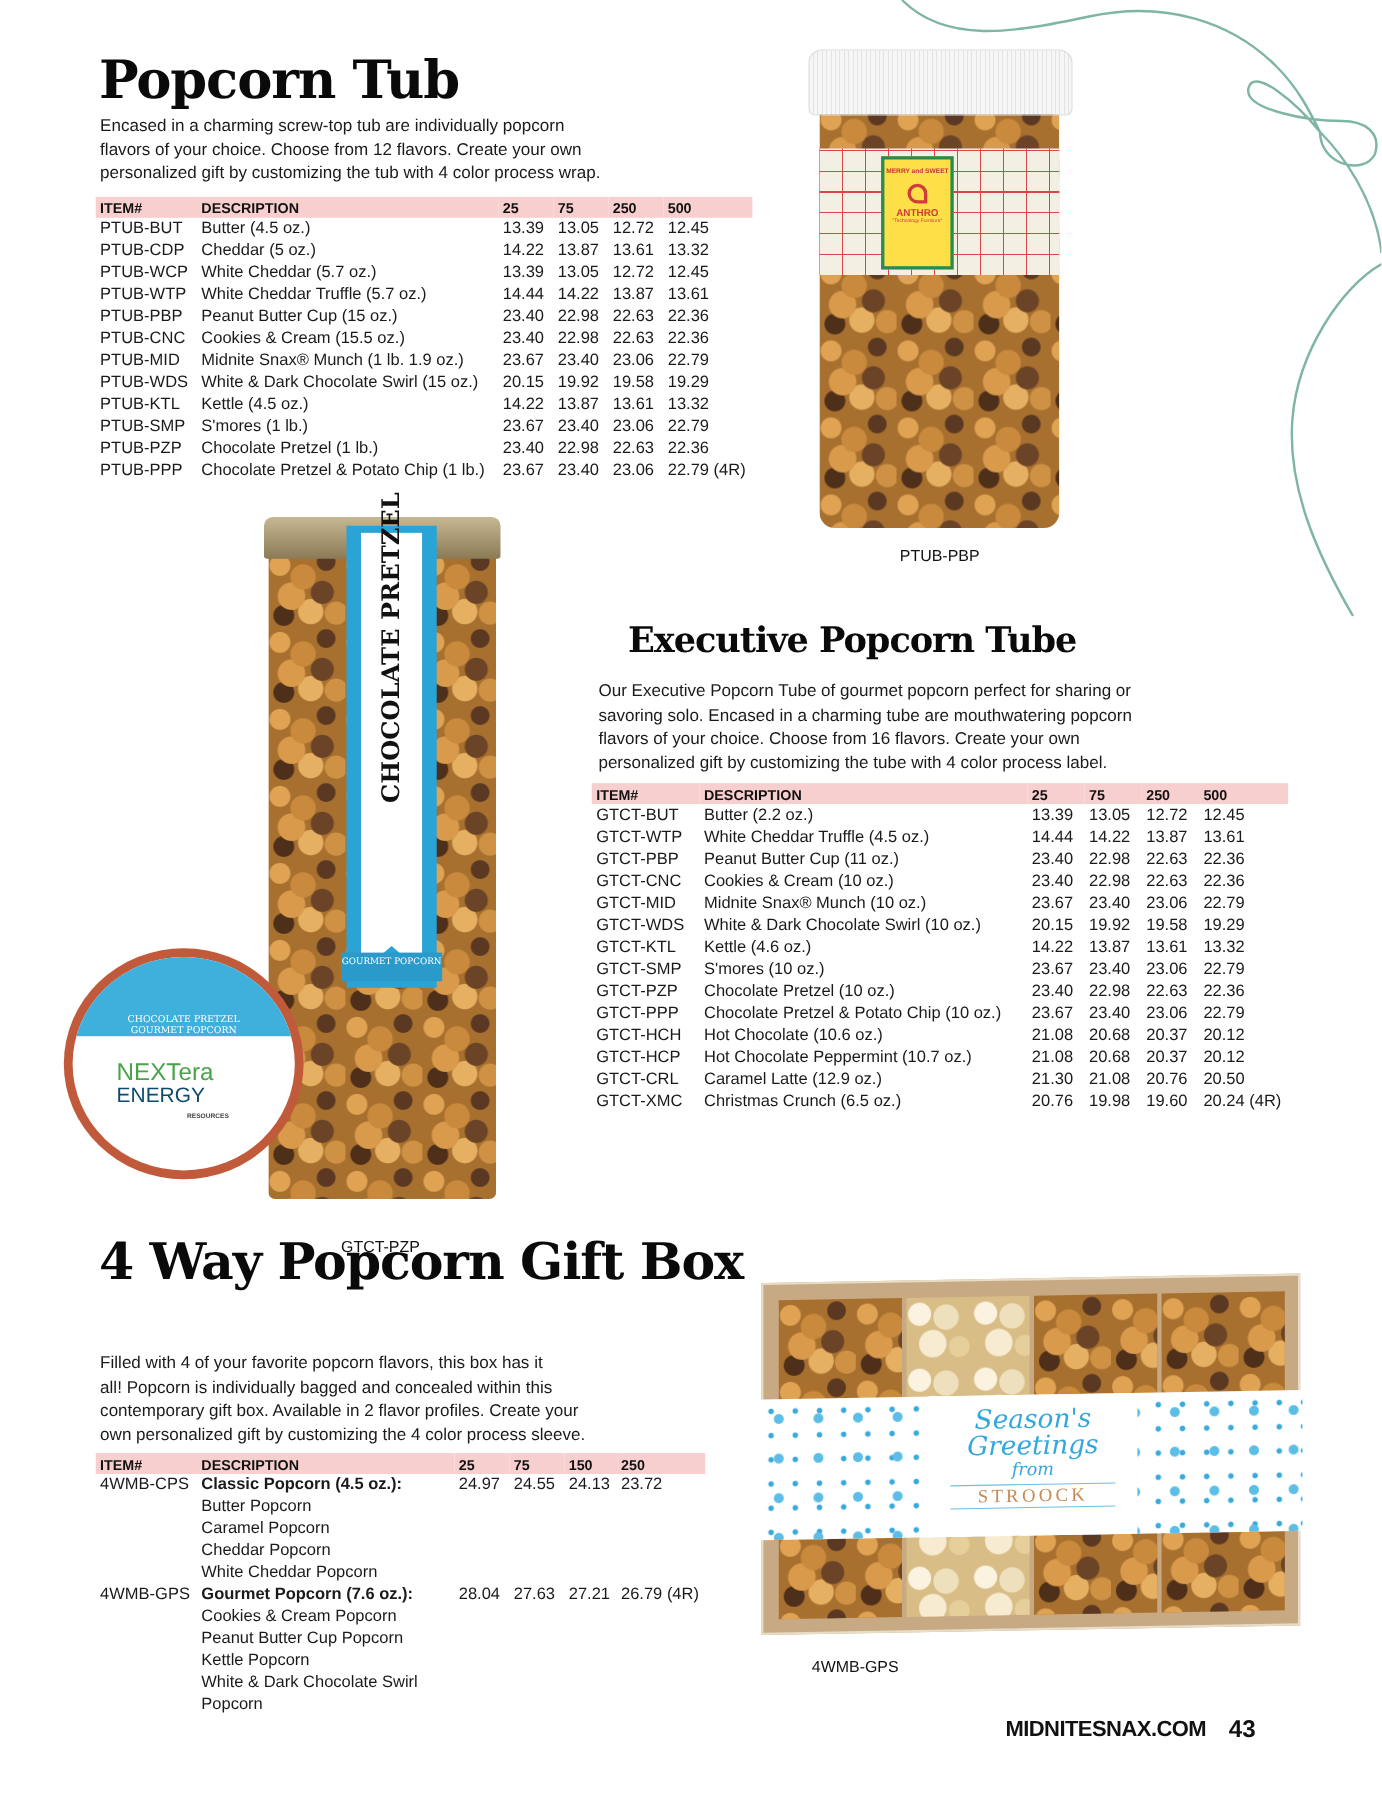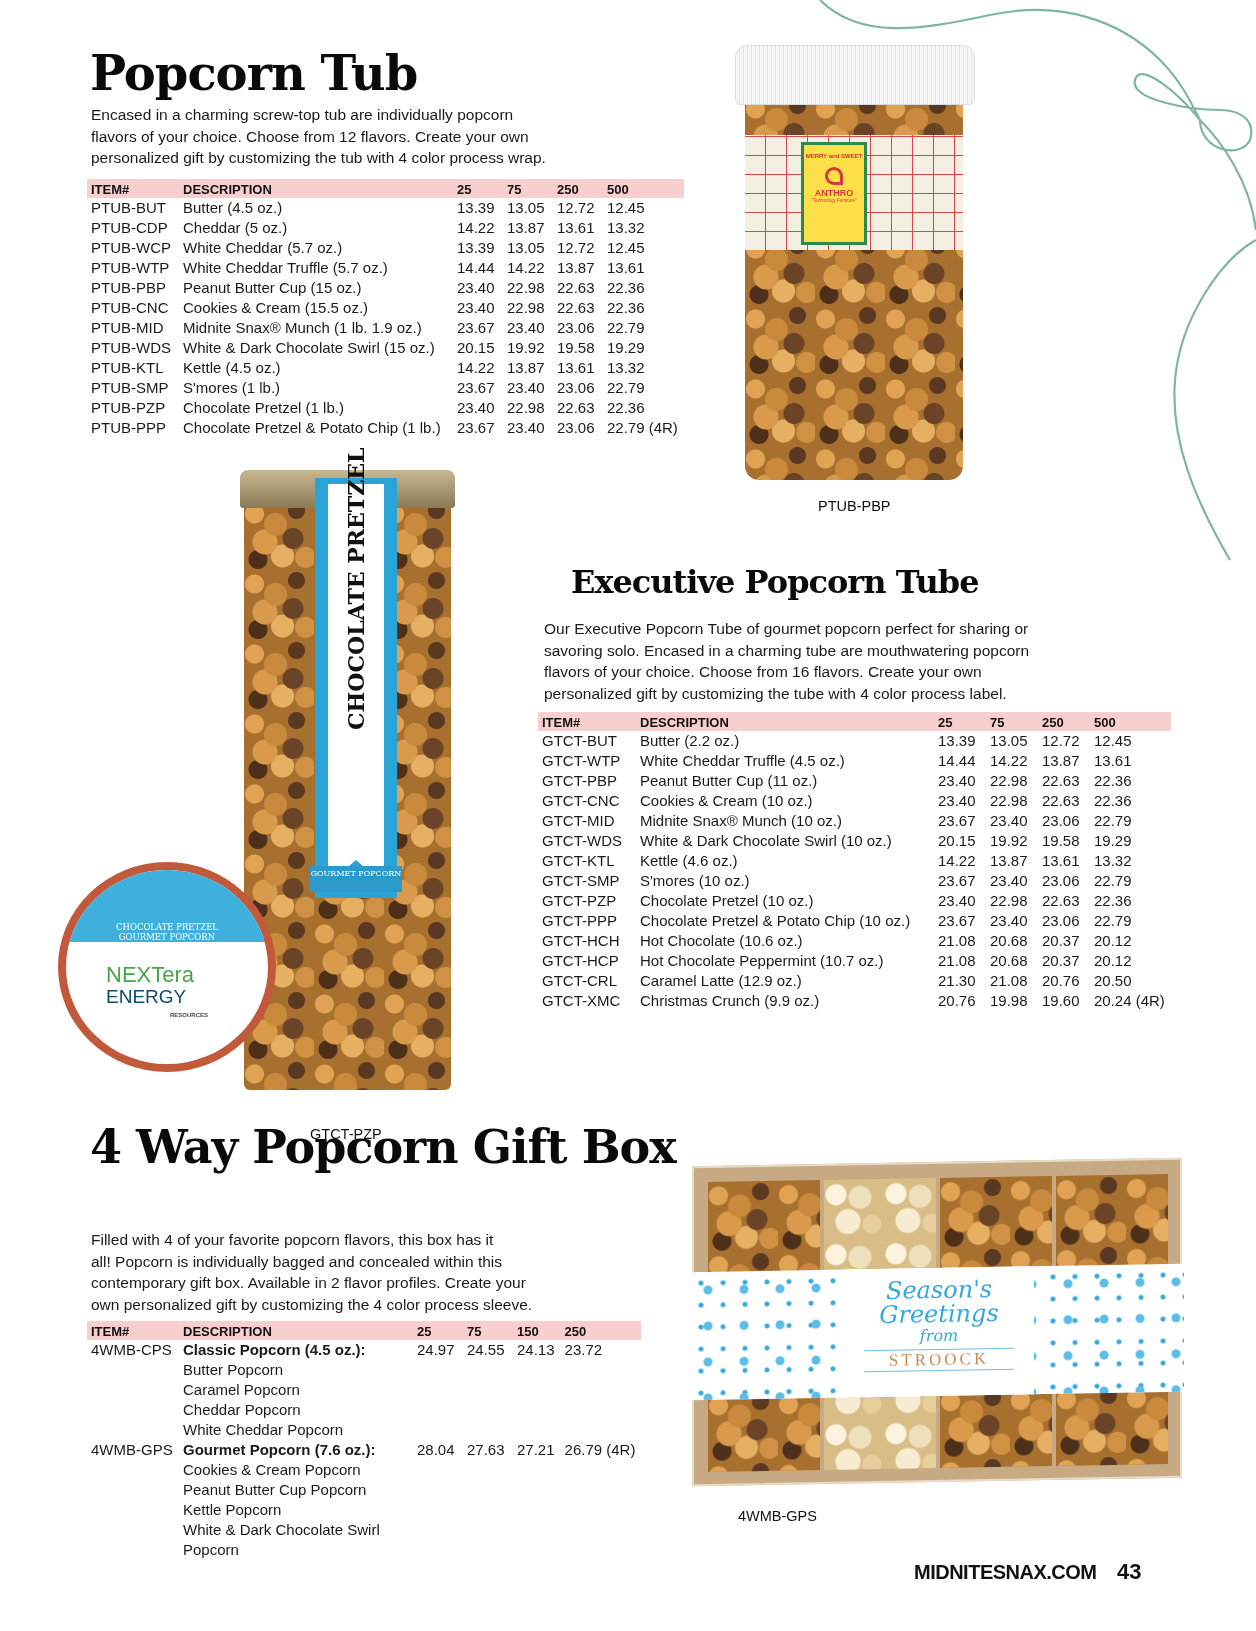--- a/index.html
+++ b/index.html
@@ -340,21 +340,21 @@
         <tr>
           <td>GTCT-CRL</td>
           <td>Caramel Latte (12.9 oz.)</td>
           <td class="num">21.30</td>
           <td class="num">21.08</td>
           <td class="num">20.76</td>
           <td class="num">20.50</td>
         </tr>
         <tr>
           <td>GTCT-XMC</td>
-          <td>Christmas Crunch (9.9 oz.)</td>
+          <td>Christmas Crunch (6.5 oz.)</td>
           <td class="num">20.76</td>
           <td class="num">19.98</td>
           <td class="num">19.60</td>
           <td class="num">20.24 (4R)</td>
         </tr>
       </tbody>
   </table>
 </section>
 
 <section>

